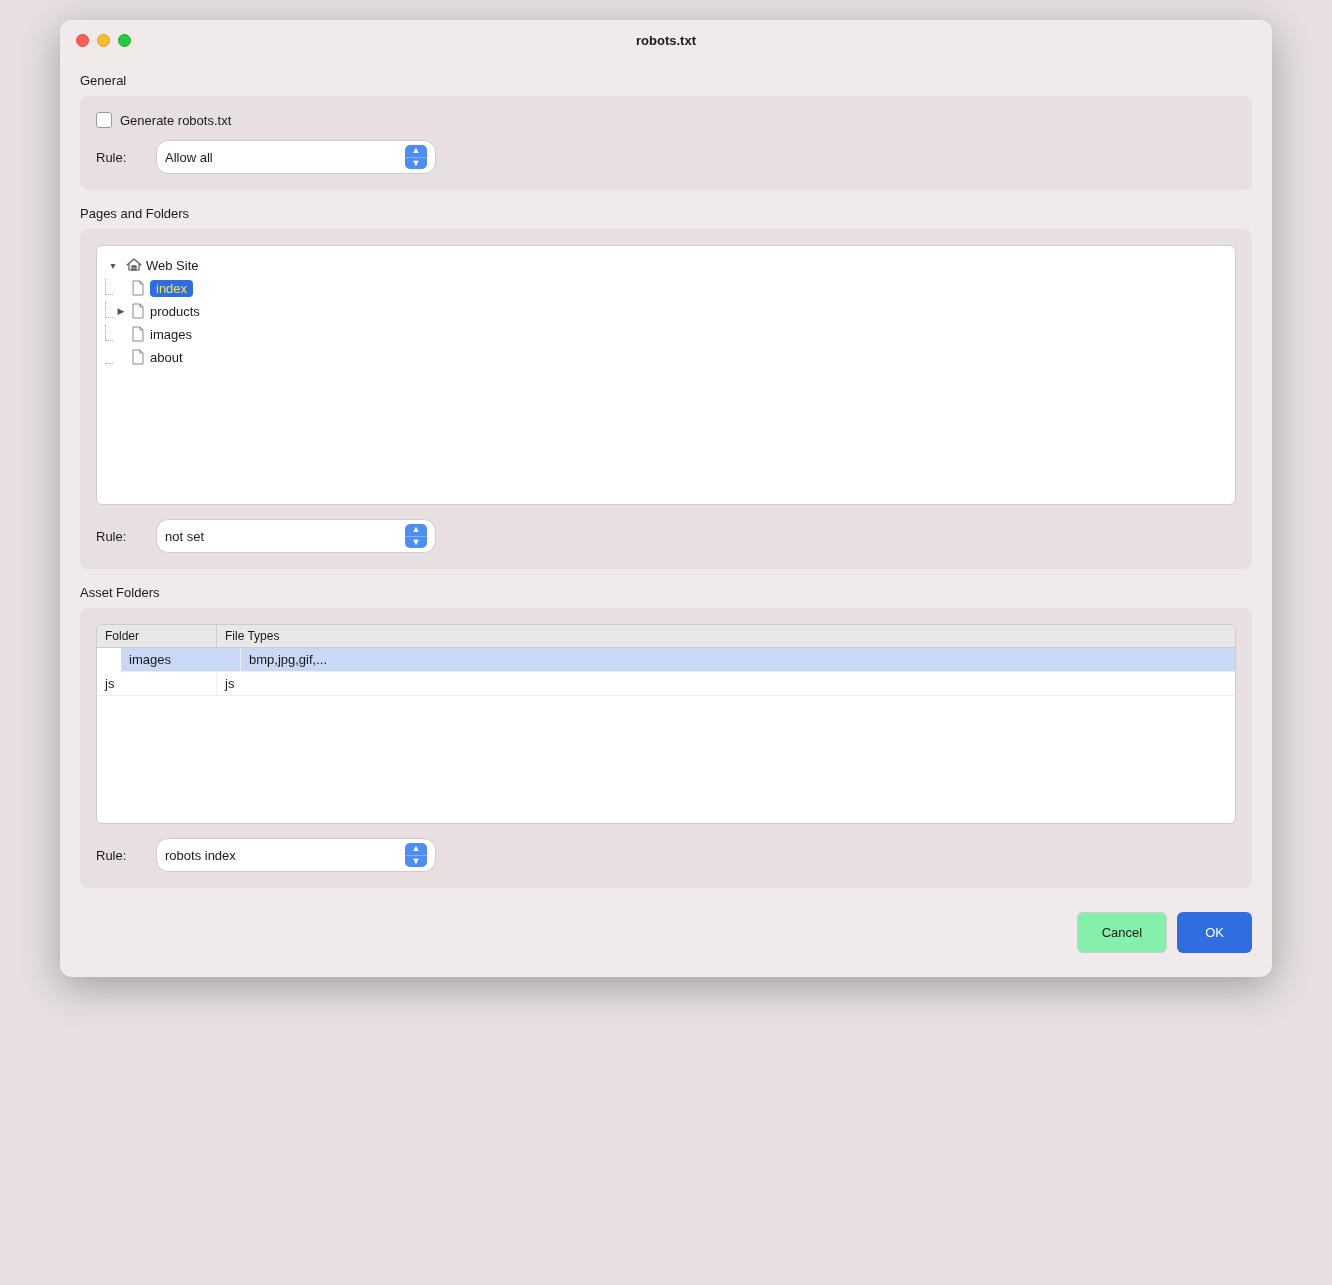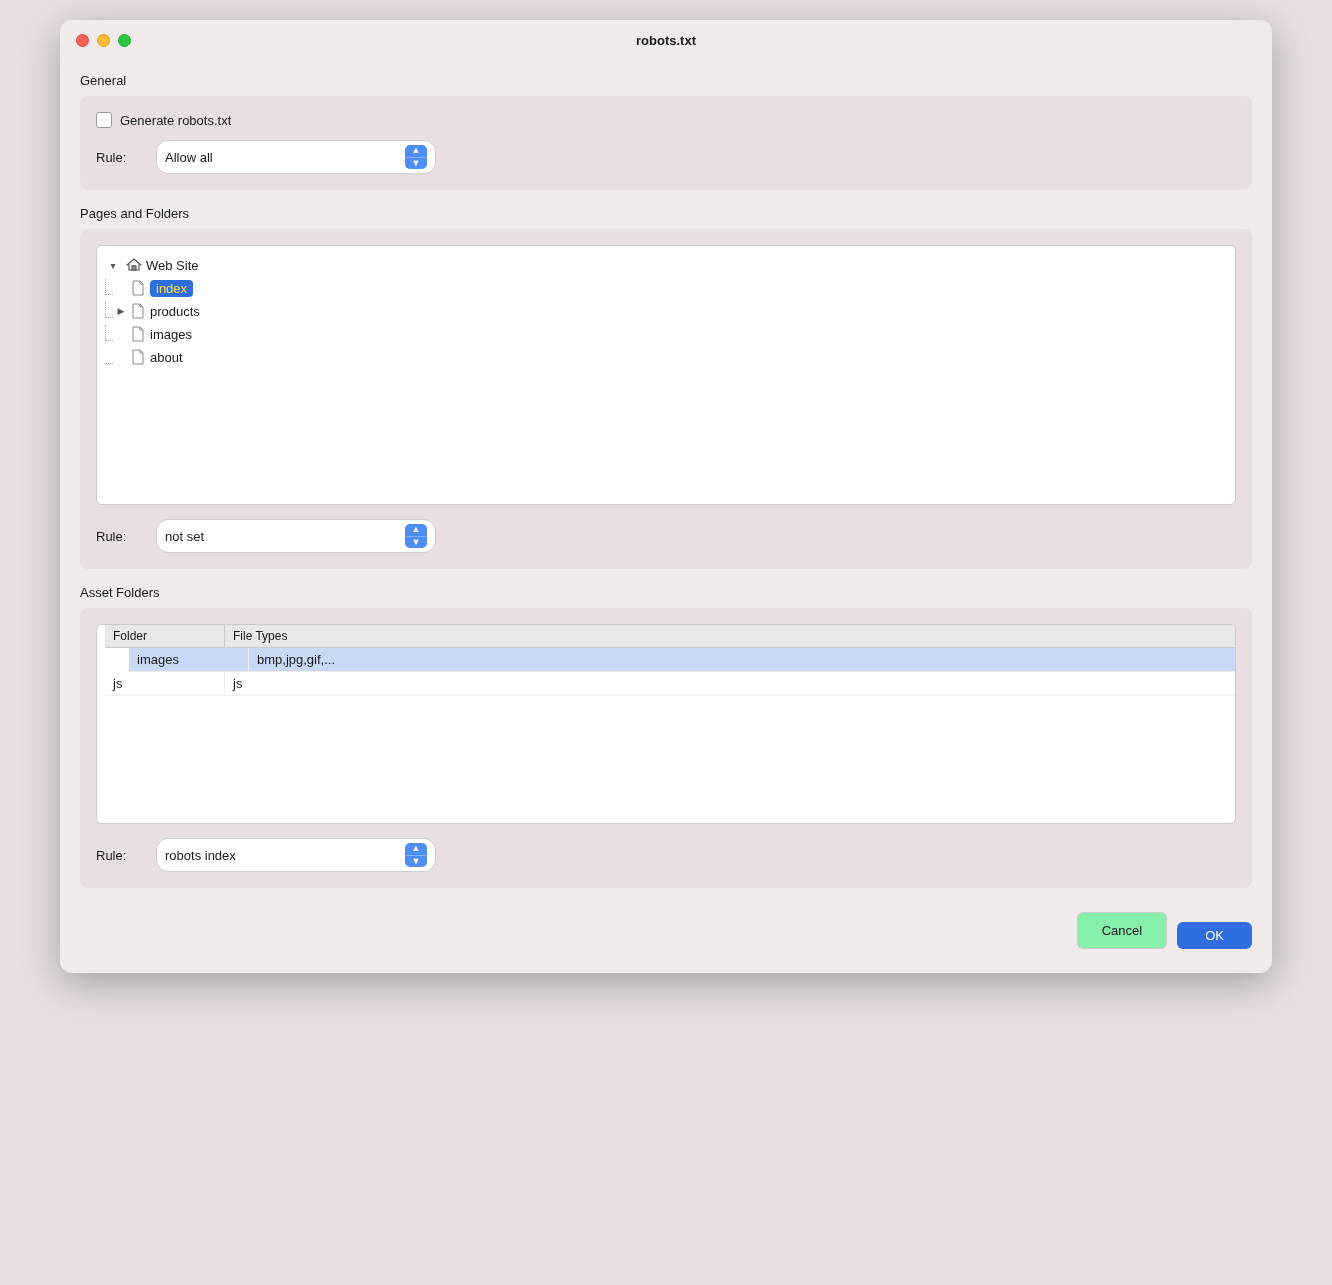--- a/index.html
+++ b/index.html
@@ -186,21 +186,20 @@
       padding: 1px 6px;
     }
 
     
     .table-container {
       background: white;
       border: 1px solid #ccc;
       border-radius: 6px;
       overflow: hidden;
       min-height: 200px;
-      padding-left: 8px;
     }
 
     .table-header {
       display: grid;
       grid-template-columns: 120px 1fr;
       background: #e8e8e8;
       border-bottom: 1px solid #ccc;
     }
 
     .table-header-cell {
@@ -256,22 +255,21 @@
     .btn-cancel {
       background: #86efac;
       color: #1a1a1a;
     }
 
     .btn-ok {
       background: #2e6ee1;
       color: white;
       border: none;
       font-weight: 500;
-      padding: 6px 28px;
-      margin-top: 10px;
+      padding: 13px 28px;
     }
 
     
     .home-svg {
       width: 16px;
       height: 16px;
     }
 
     .file-svg {
       width: 14px;

